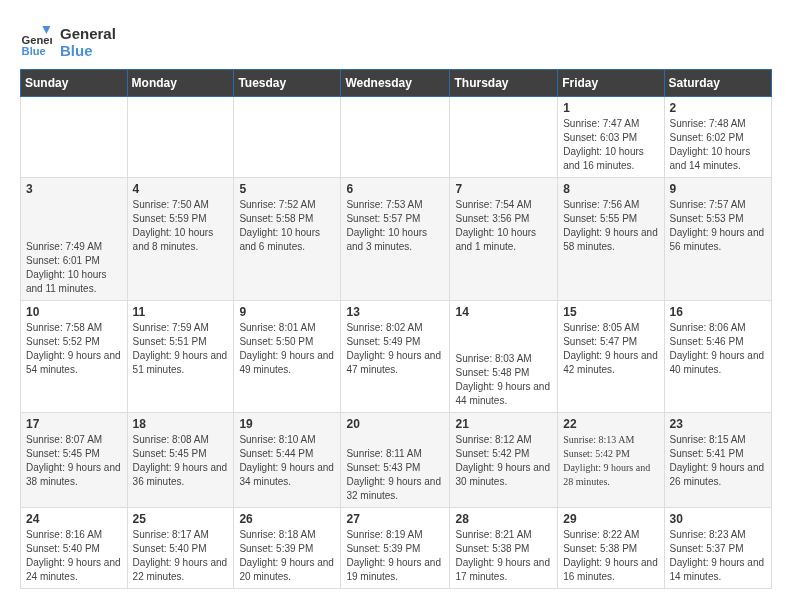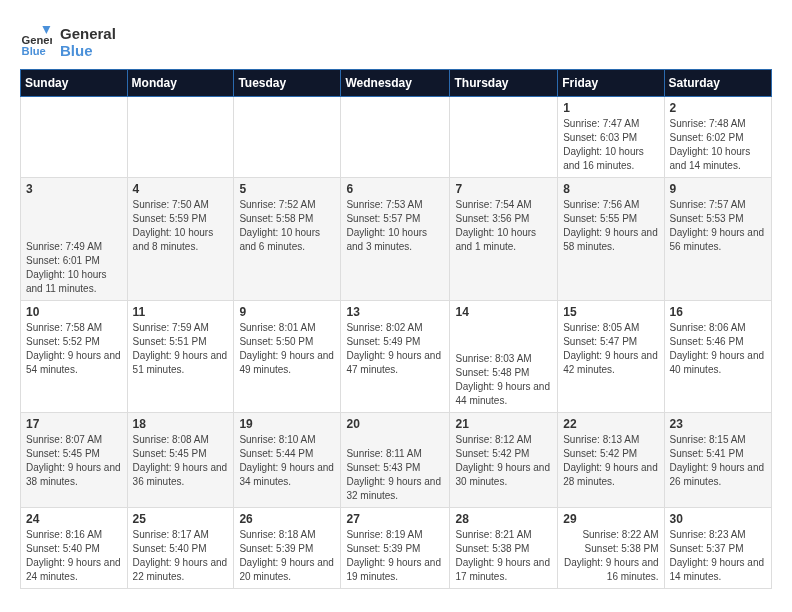--- a/index.html
+++ b/index.html
@@ -36,21 +36,21 @@
     }
     .location {
       font-size: 15px;
       color: #555;
     }
     .calendar {
       width: 100%;
       border-collapse: collapse;
     }
     .calendar th {
-      background: #0f172a;
+      background: #404040;
       color: #fff;
       font-size: 12px;
       font-weight: bold;
       padding: 6px 4px;
       text-align: left;
       border: 1px solid #2a6aaf;
     }
     .calendar td {
       vertical-align: top;
       padding: 4px 5px;
@@ -248,21 +248,21 @@
 Daylight: 9 hours and 32 minutes.</div>
         </td>
         <td>
           <span class="day-num">21</span>
           <div class="day-info" style="white-space: pre-line;">Sunrise: 8:12 AM
 Sunset: 5:42 PM
 Daylight: 9 hours and 30 minutes.</div>
         </td>
         <td>
           <span class="day-num">22</span>
-          <div class="day-info" style="white-space: pre-line;">Sunrise: 8:13 AM
+          <div class="day-info" style="white-space: pre-line; font-family: Liberation Serif, serif;">Sunrise: 8:13 AM
 Sunset: 5:42 PM
 Daylight: 9 hours and 28 minutes.</div>
         </td>
         <td>
           <span class="day-num">23</span>
           <div class="day-info" style="white-space: pre-line;">Sunrise: 8:15 AM
 Sunset: 5:41 PM
 Daylight: 9 hours and 26 minutes.</div>
         </td>
       </tr>
@@ -292,21 +292,21 @@
 Daylight: 9 hours and 19 minutes.</div>
         </td>
         <td>
           <span class="day-num">28</span>
           <div class="day-info" style="white-space: pre-line;">Sunrise: 8:21 AM
 Sunset: 5:38 PM
 Daylight: 9 hours and 17 minutes.</div>
         </td>
         <td>
           <span class="day-num">29</span>
-          <div class="day-info" style="white-space: pre-line; text-align: right;">Sunrise: 8:22 AM
+          <div class="day-info" style="white-space: pre-line;">Sunrise: 8:22 AM
 Sunset: 5:38 PM
 Daylight: 9 hours and 16 minutes.</div>
         </td>
         <td>
           <span class="day-num">30</span>
           <div class="day-info" style="white-space: pre-line;">Sunrise: 8:23 AM
 Sunset: 5:37 PM
 Daylight: 9 hours and 14 minutes.</div>
         </td>
       </tr>

